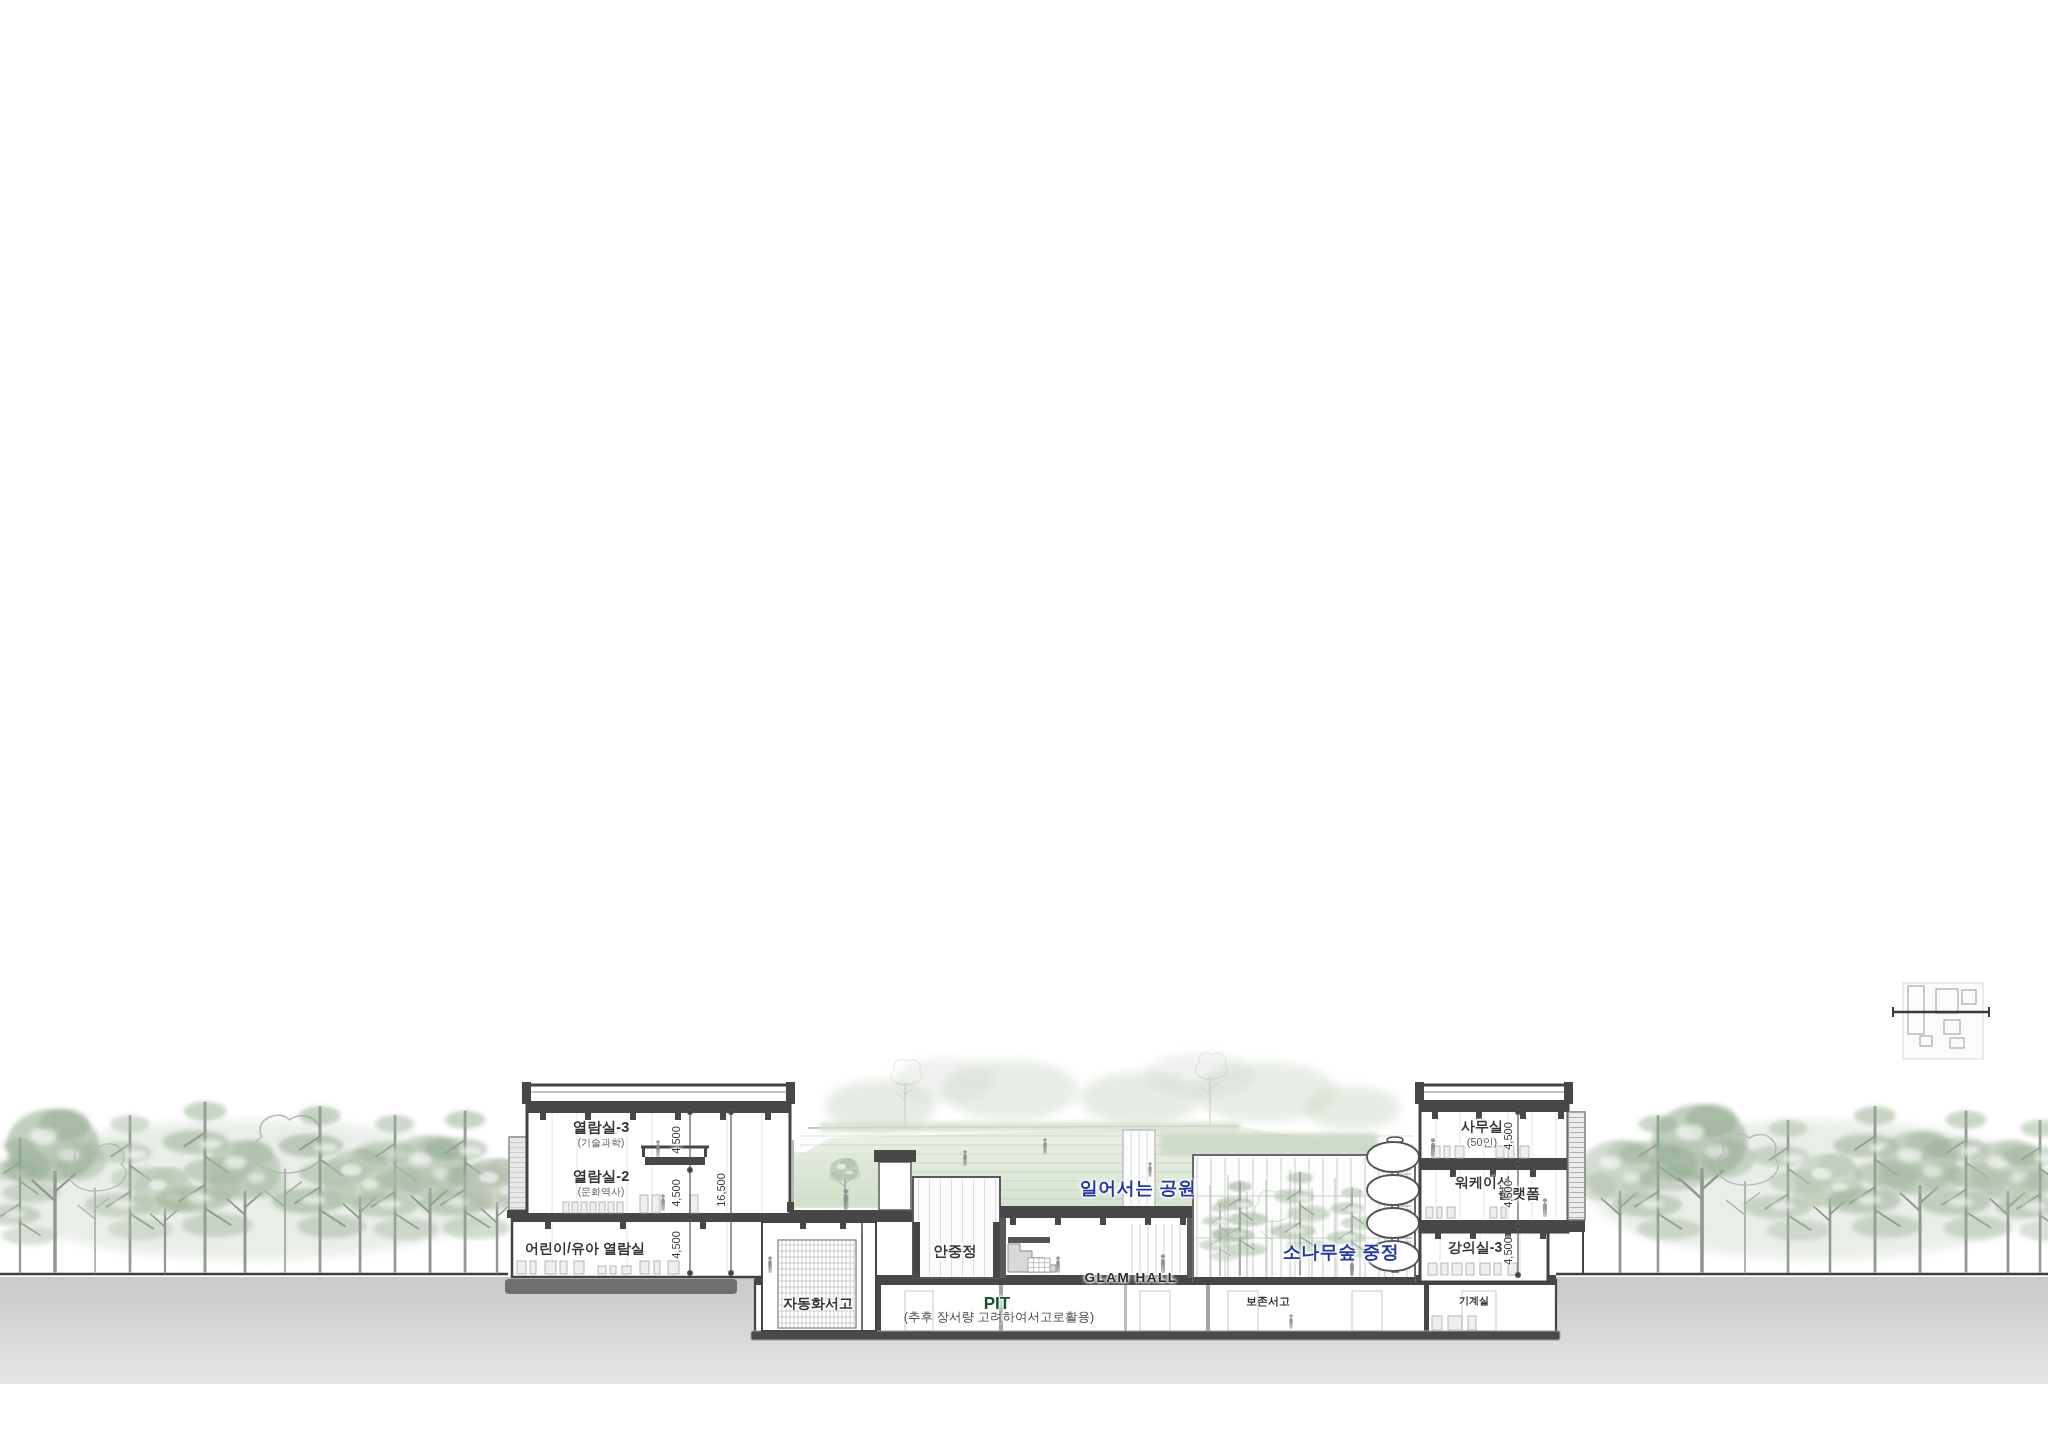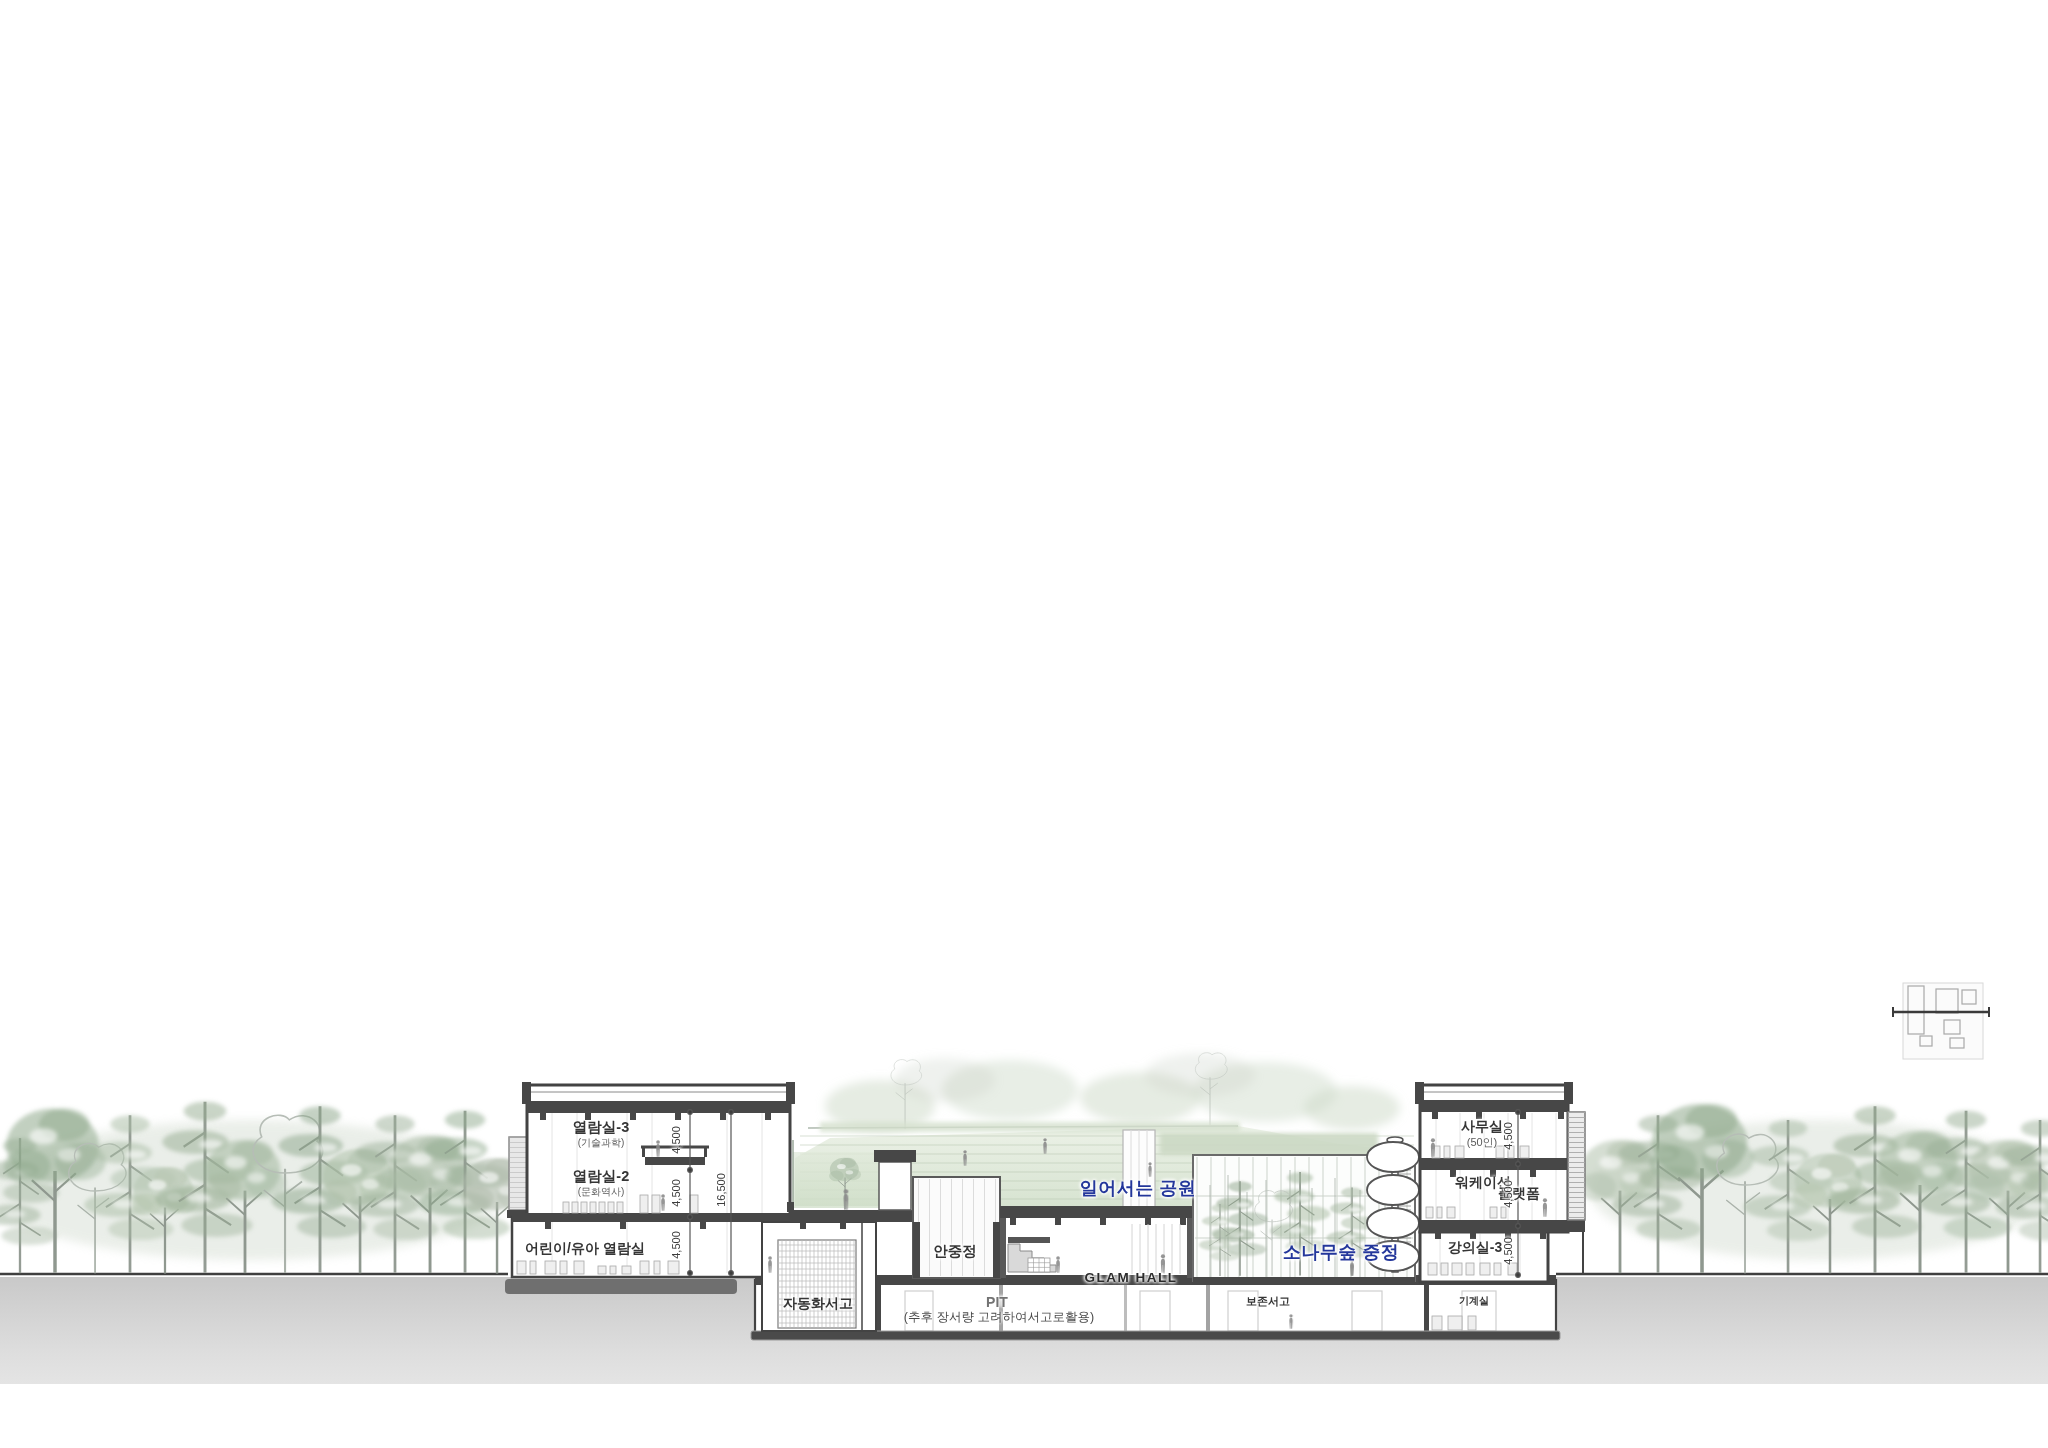--- a/index.html
+++ b/index.html
@@ -4,21 +4,21 @@
 <style>
   html,body{margin:0;padding:0;background:#fff;}
   .stage{position:relative;width:2048px;height:1384px;background:#ffffff;overflow:hidden;
          font-family:"Liberation Sans",sans-serif;}
   .stage svg.base{position:absolute;left:0;top:0;}
   .lbl{position:absolute;transform:translateX(-50%);white-space:nowrap;color:#333;line-height:1.08;text-align:center;}
   .name{font-size:14.5px;font-weight:700;color:#353535;}
   .sub{font-size:10px;font-weight:400;color:#5a5a5a;}
   .blue{font-size:18px;font-weight:800;color:#24379b;letter-spacing:.5px;margin-left:47px;}
   .glam{font-size:13.5px;letter-spacing:1.5px;font-weight:600;color:#2b2b2b;margin-top:33px;}
-  .pit{font-size:14px;font-weight:700;color:#737373;text-align:center;}
+  .pit{font-size:17px;font-weight:700;color:#14532d;text-align:center;}
   .halo{text-shadow:0 0 3px #fff,0 0 3px #fff,0 0 4px #fff,0 0 4px #fff;}
   .dim{position:absolute;font-size:11px;color:#3d3d3d;font-weight:400;white-space:nowrap;
        transform:translate(-50%,-50%) rotate(-90deg);}
 </style>
 </head>
 <body>
 
 <div class="stage">
 <svg class="base" width="2048" height="1448" viewBox="0 0 2048 1448">
   <defs>

